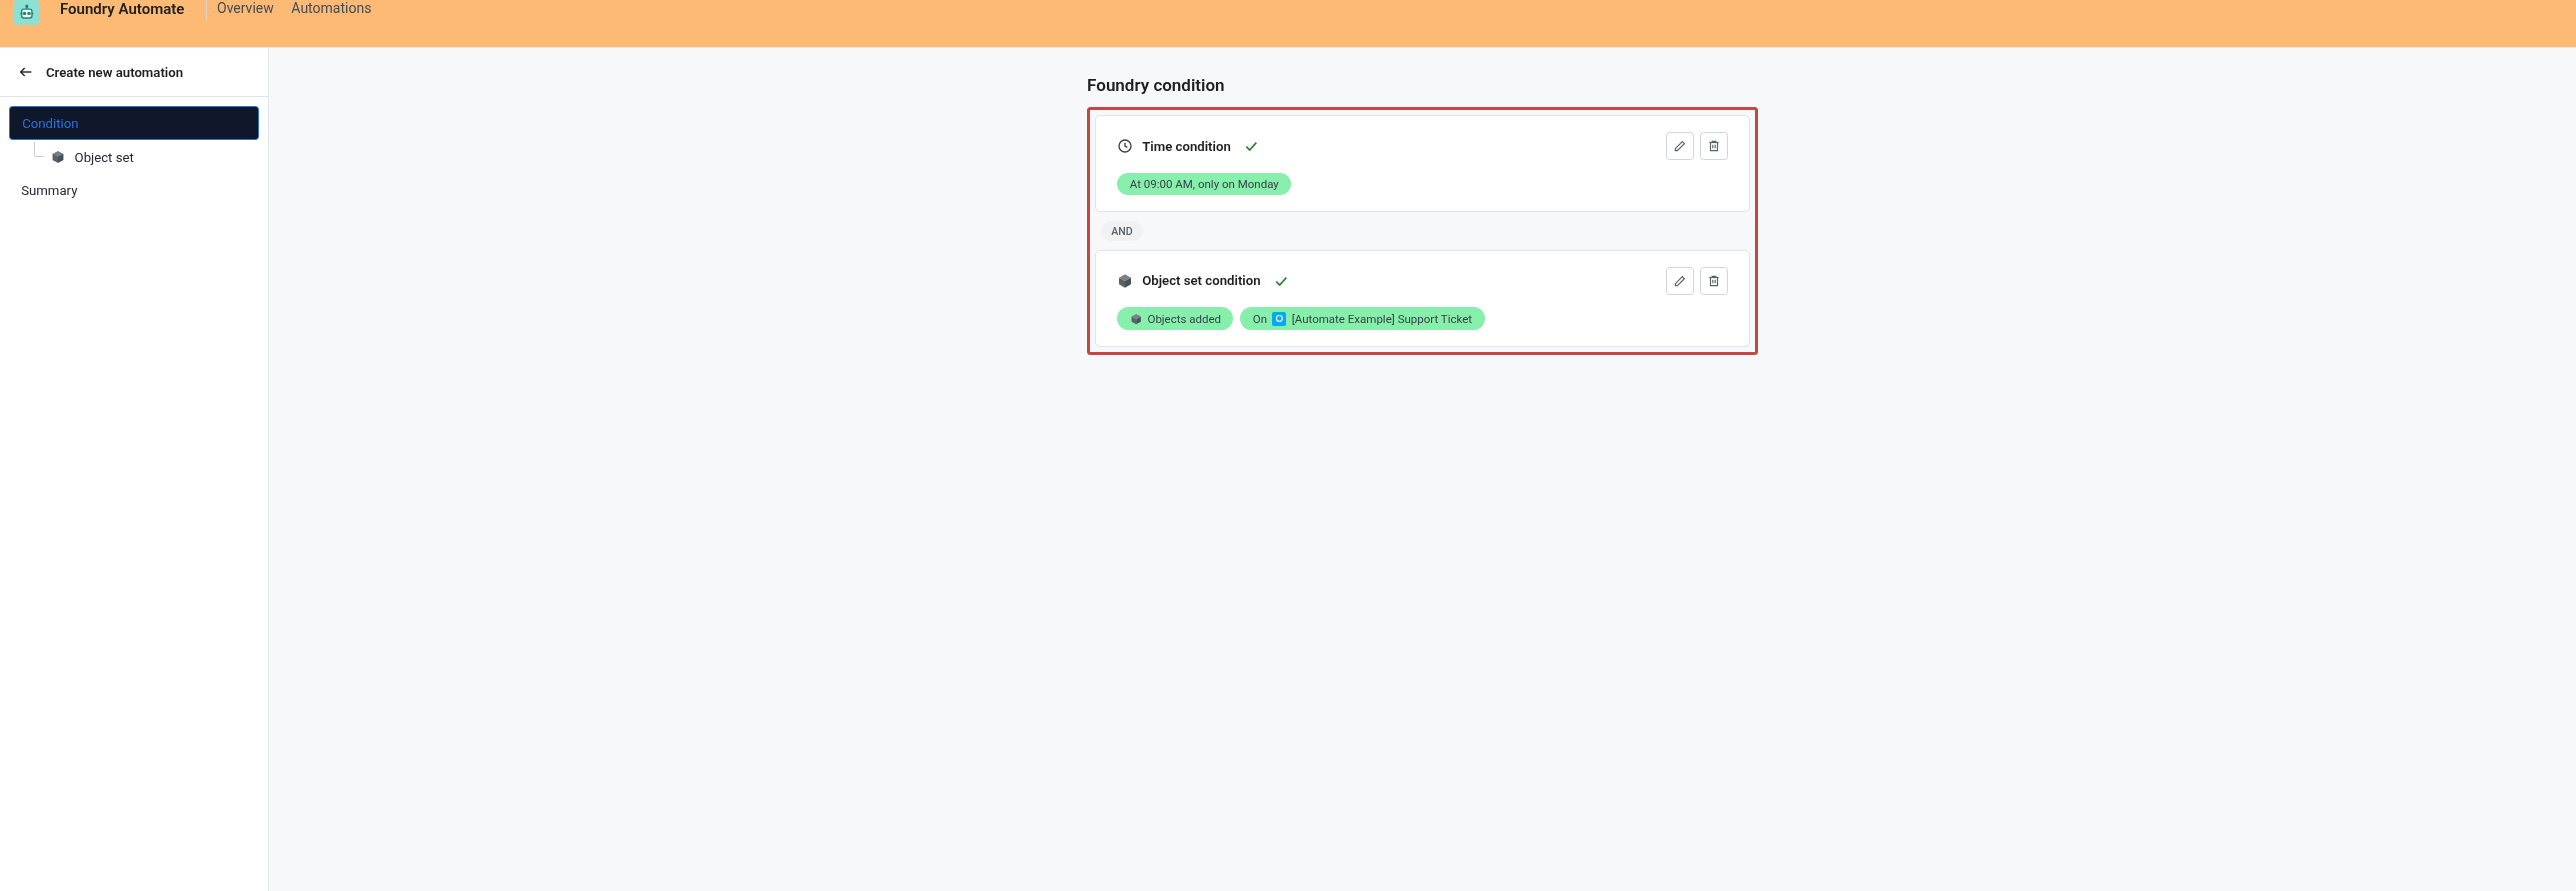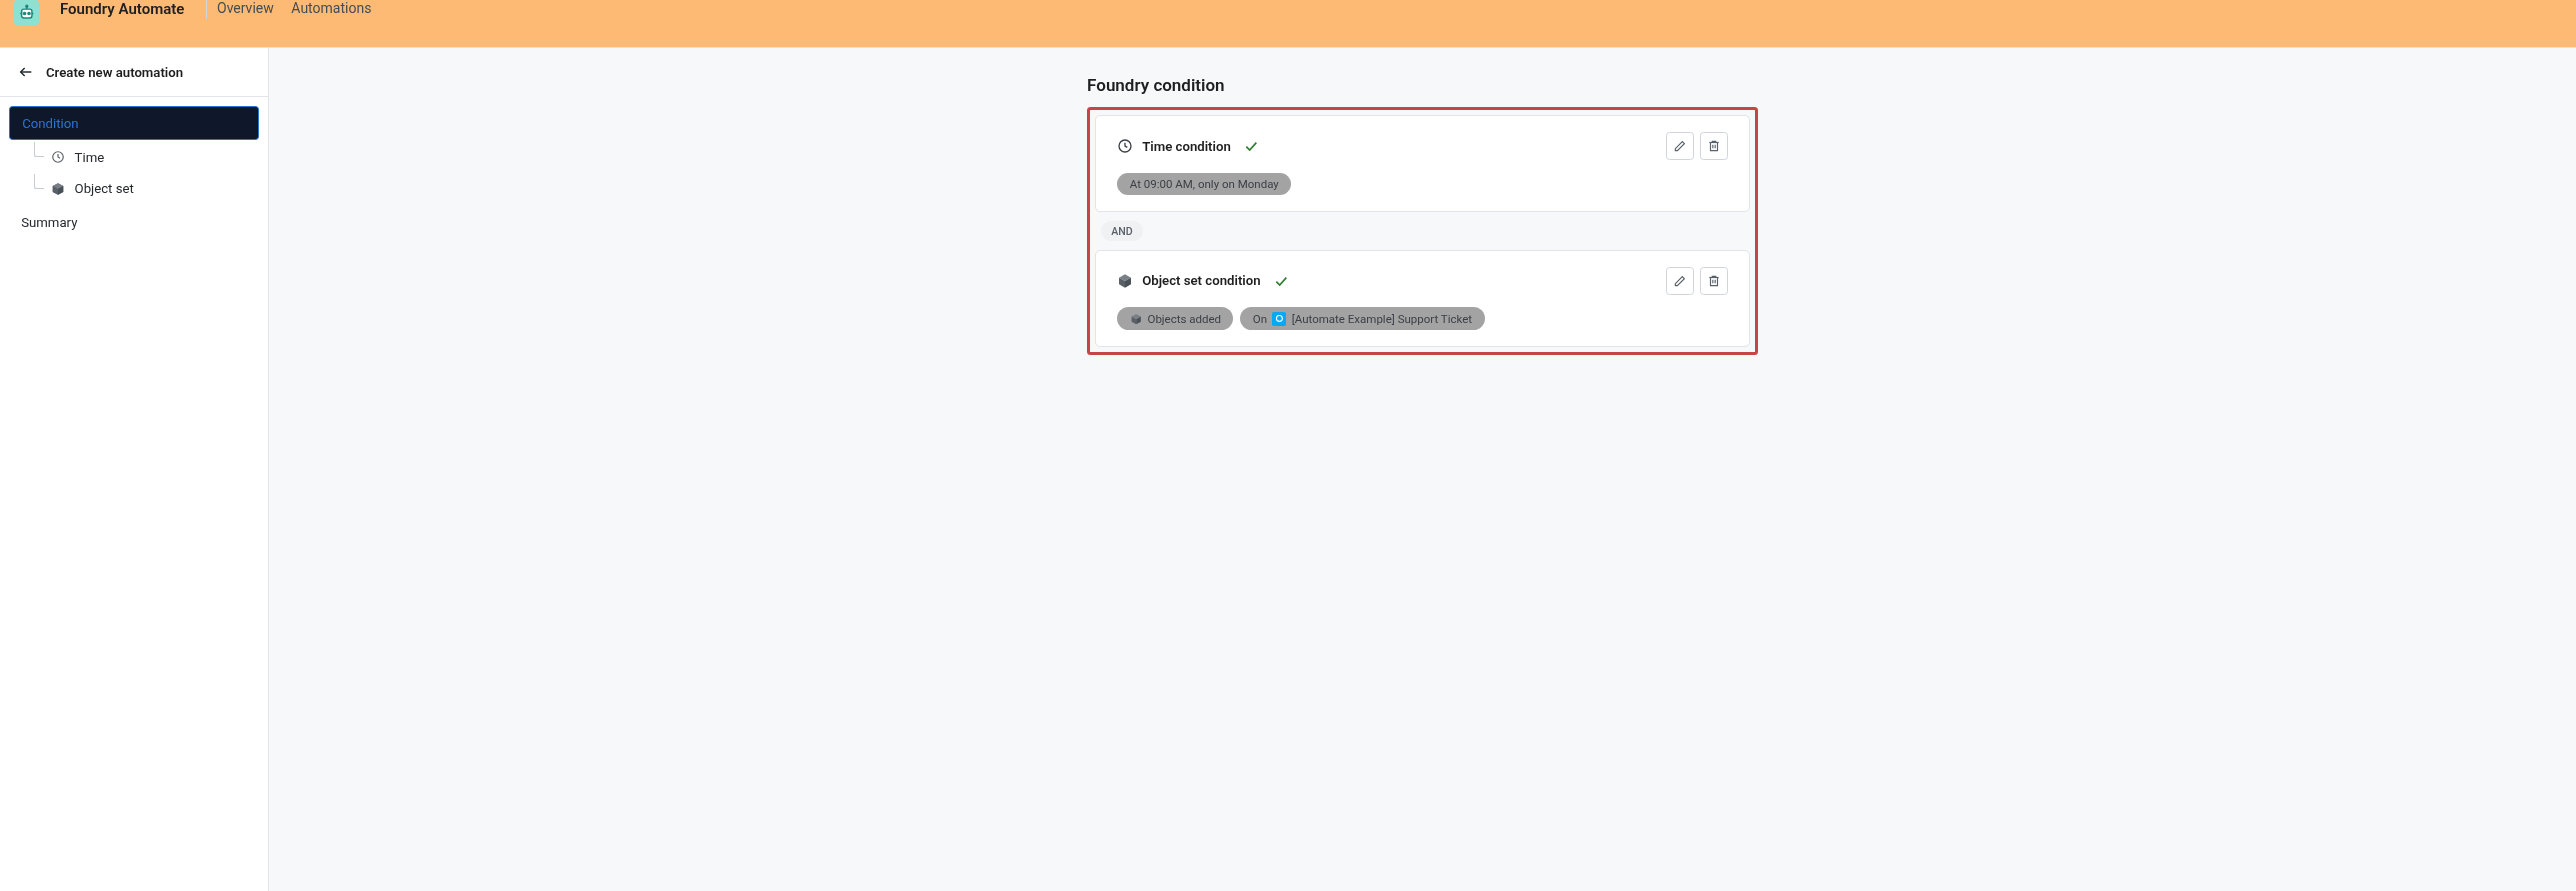--- a/index.html
+++ b/index.html
@@ -206,21 +206,21 @@
       width: 14px;
       height: 14px;
     }
     .card-chips {
       display: flex;
       flex-wrap: wrap;
       gap: 7px;
       align-items: center;
     }
     .chip {
-      background: #a3a3a3;
+      background: #86efac;
       border-radius: 12.4px;
       padding: 4.4px 12.4px;
       font-size: 11.5px;
       color: #3B4046;
       display: inline-flex;
       align-items: flex-end;
       gap: 5.3px;
     }
     .chip-icon {
       width: 12.4px;
@@ -281,29 +281,20 @@
     <div class="sidebar-header">
       <svg class="back-arrow" viewBox="0 0 24 24" fill="none" stroke="currentColor" stroke-width="2.2">
         <line x1="20" y1="12" x2="4" y2="12"></line>
         <polyline points="10,6 4,12 10,18"></polyline>
       </svg>
       <div class="sidebar-header-title">Create new automation</div>
     </div>
     <div class="sidebar-content">
       <div class="sidebar-item active">Condition</div>
 
-      <div class="sidebar-subitem">
-        <span class="sidebar-subitem-icon">
-          <svg viewBox="0 0 24 24" width="14" height="14" fill="none" stroke="currentColor" stroke-width="2">
-            <circle cx="12" cy="12" r="9"></circle>
-            <polyline points="12,7 12,12 15.5,14"></polyline>
-          </svg>
-        </span>
-        <span>Time</span>
-      </div>
 
       <div class="sidebar-subitem">
         <span class="sidebar-subitem-icon">
           <svg viewBox="0 0 24 24" width="14" height="14" fill="currentColor">
             <path d="M12 2 L21 7 L21 17 L12 22 L3 17 L3 7 Z" stroke="currentColor" stroke-width="0"></path>
             <path d="M12 2 L21 7 L12 12 L3 7 Z" fill="#7A8088"></path>
             <path d="M12 12 L21 7 L21 17 L12 22 Z" fill="#4A5058"></path>
             <path d="M12 12 L3 7 L3 17 L12 22 Z" fill="#5A6068"></path>
           </svg>
         </span>

